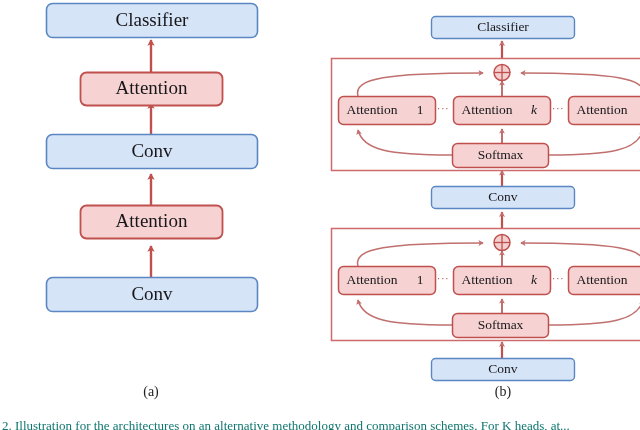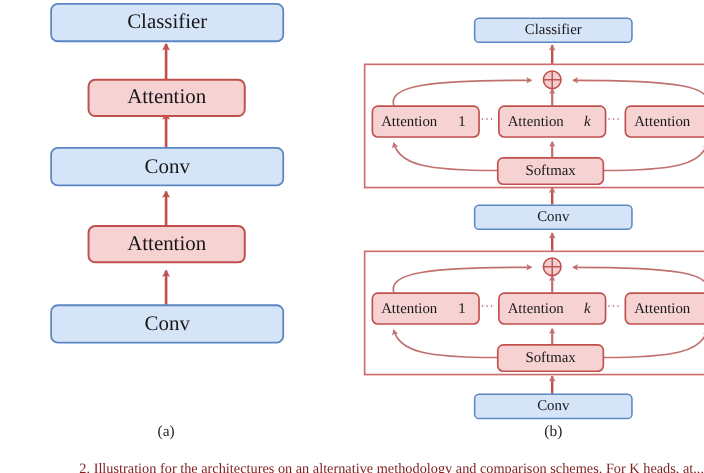--- a/index.html
+++ b/index.html
@@ -51,25 +51,24 @@
   }
   .fig-caption {
     position: absolute;
     left: 0;
     bottom: 0;
     width: 640px;
     height: 12px;
     overflow: hidden;
     font-family: "Liberation Serif", "DejaVu Serif", serif;
     font-size: 13px;
-    color: #7f1d1d;
+    color: #0f766e;
     white-space: nowrap;
     line-height: 15px;
     text-indent: 2px;
-    text-align: right;
   }
 </style>
 </head>
 <body>
 
 <div id="figure-root">
 
   <svg class="figure-canvas" viewBox="0 0 640 430" xmlns="http://www.w3.org/2000/svg">
     <defs>
       <marker id="arrowRedBig" markerWidth="9" markerHeight="9" refX="6.4" refY="4.5" orient="auto" markerUnits="userSpaceOnUse">

